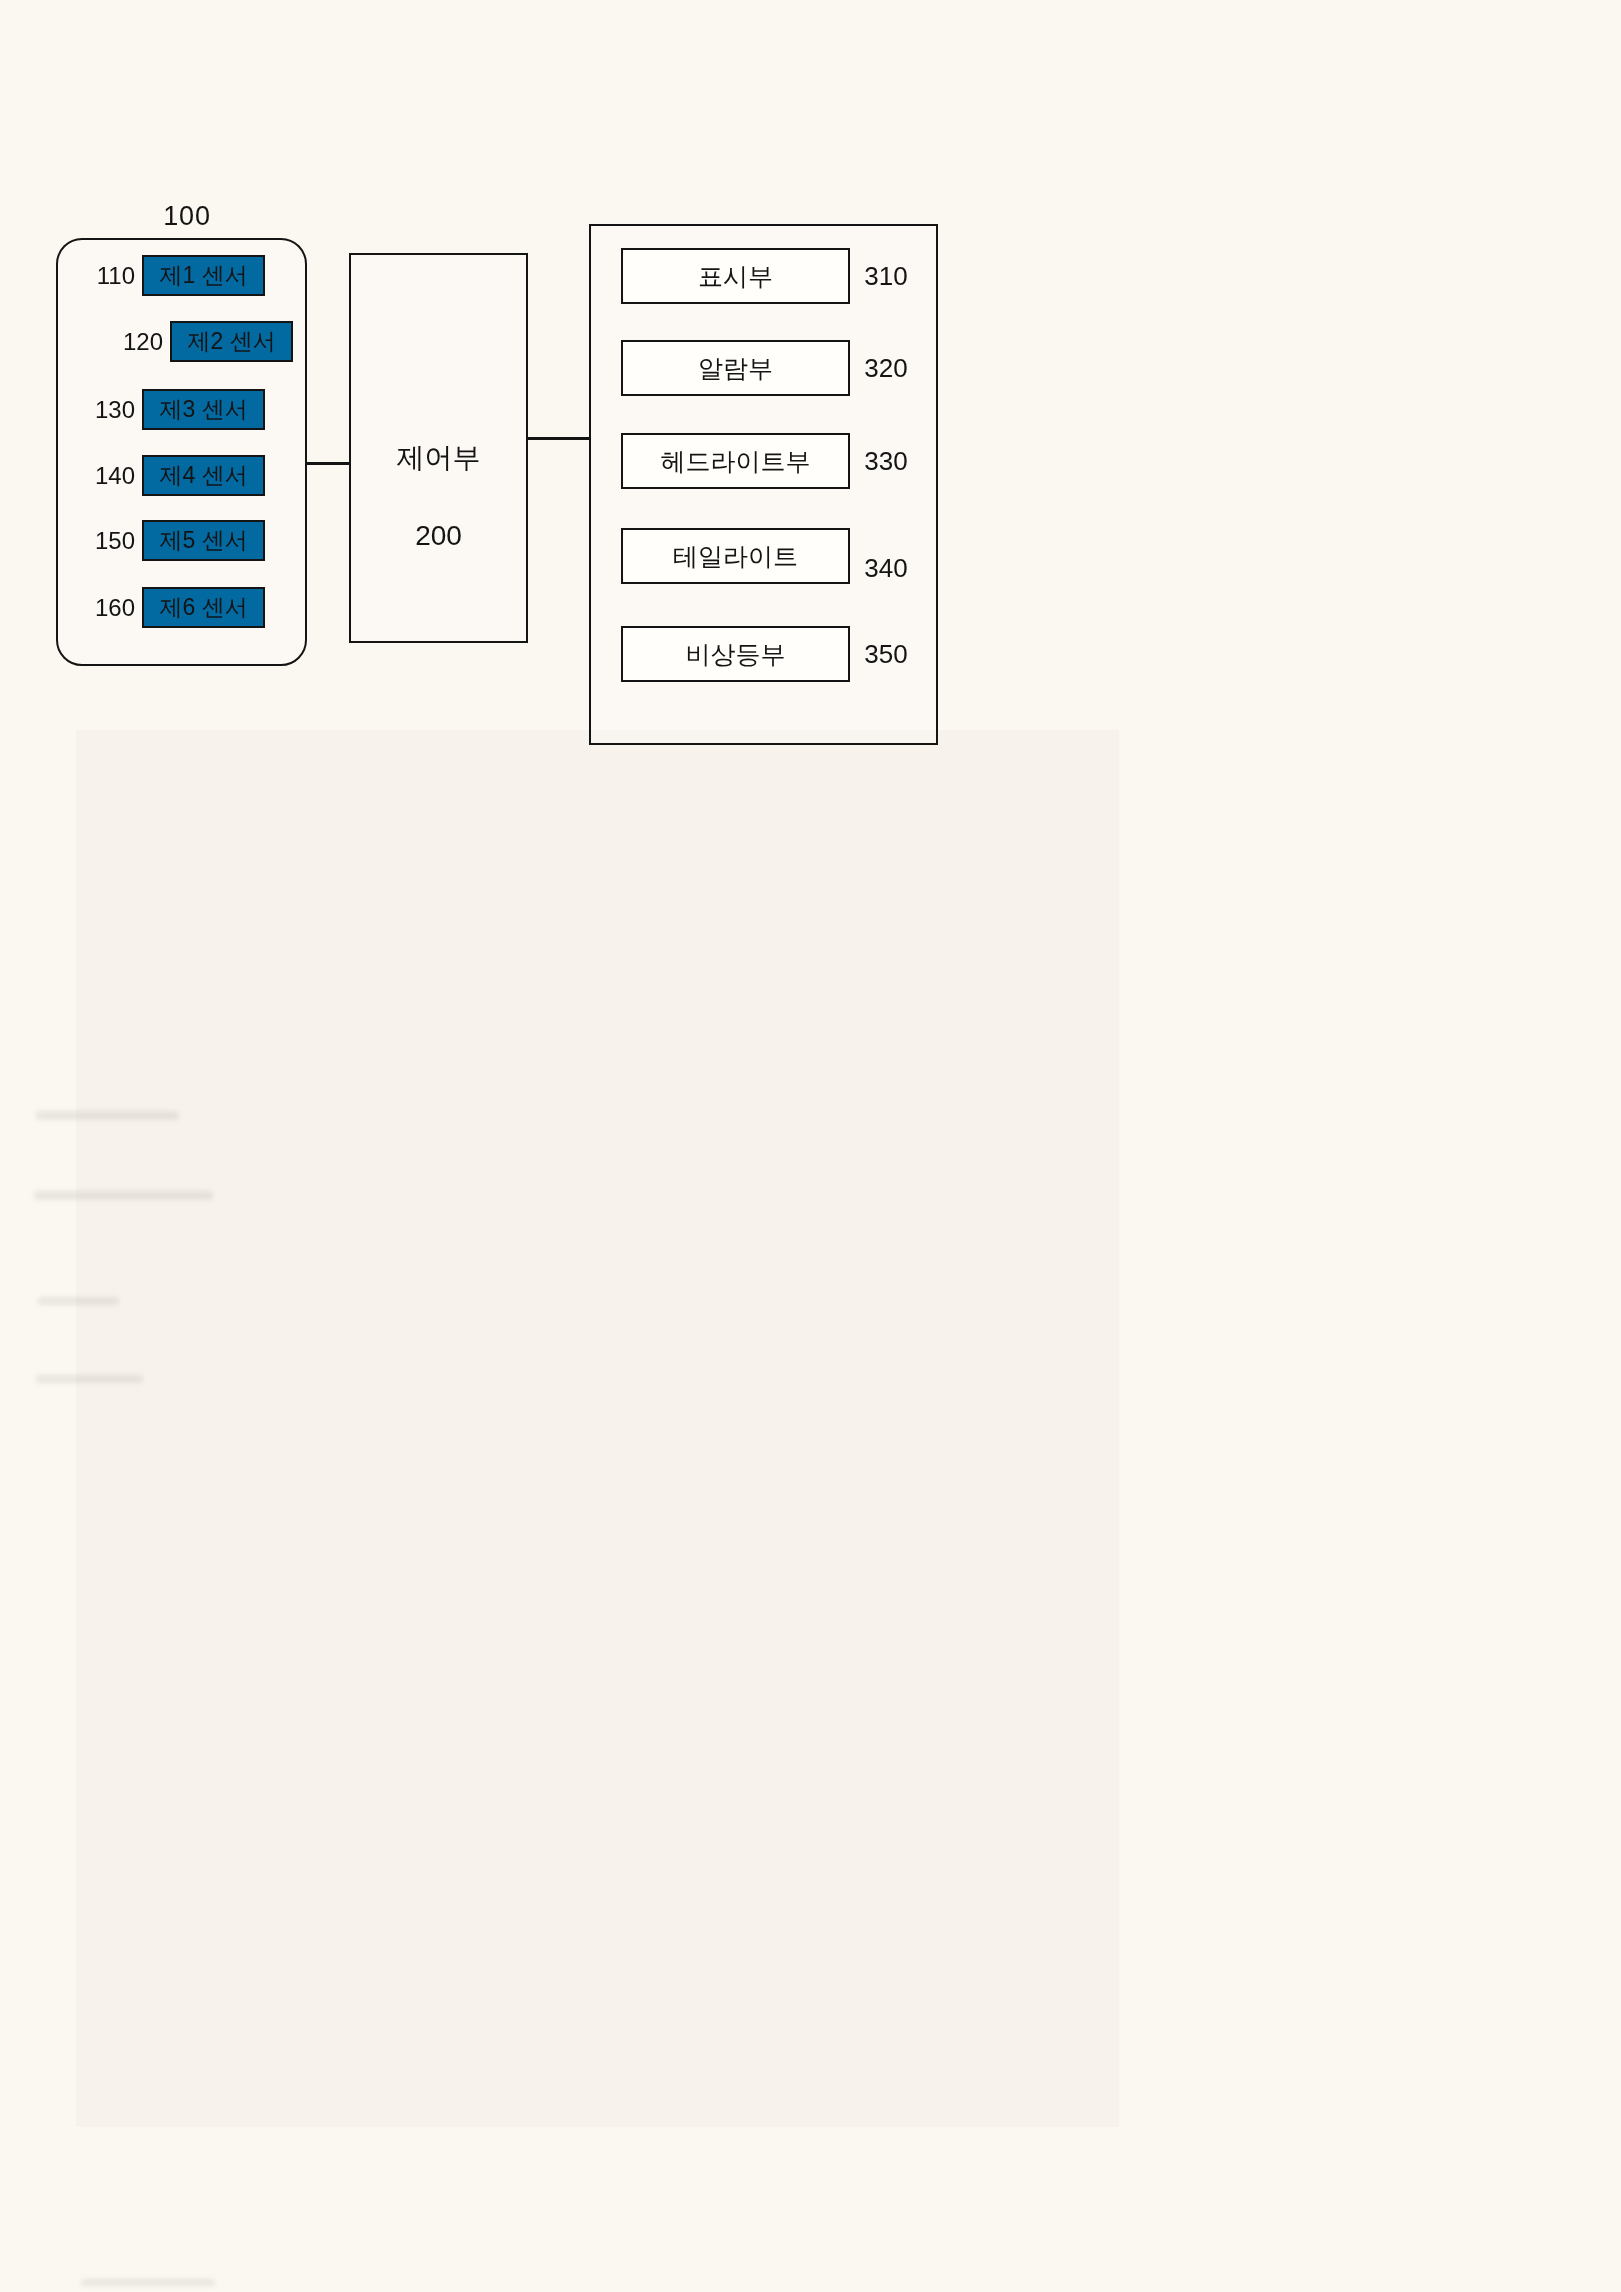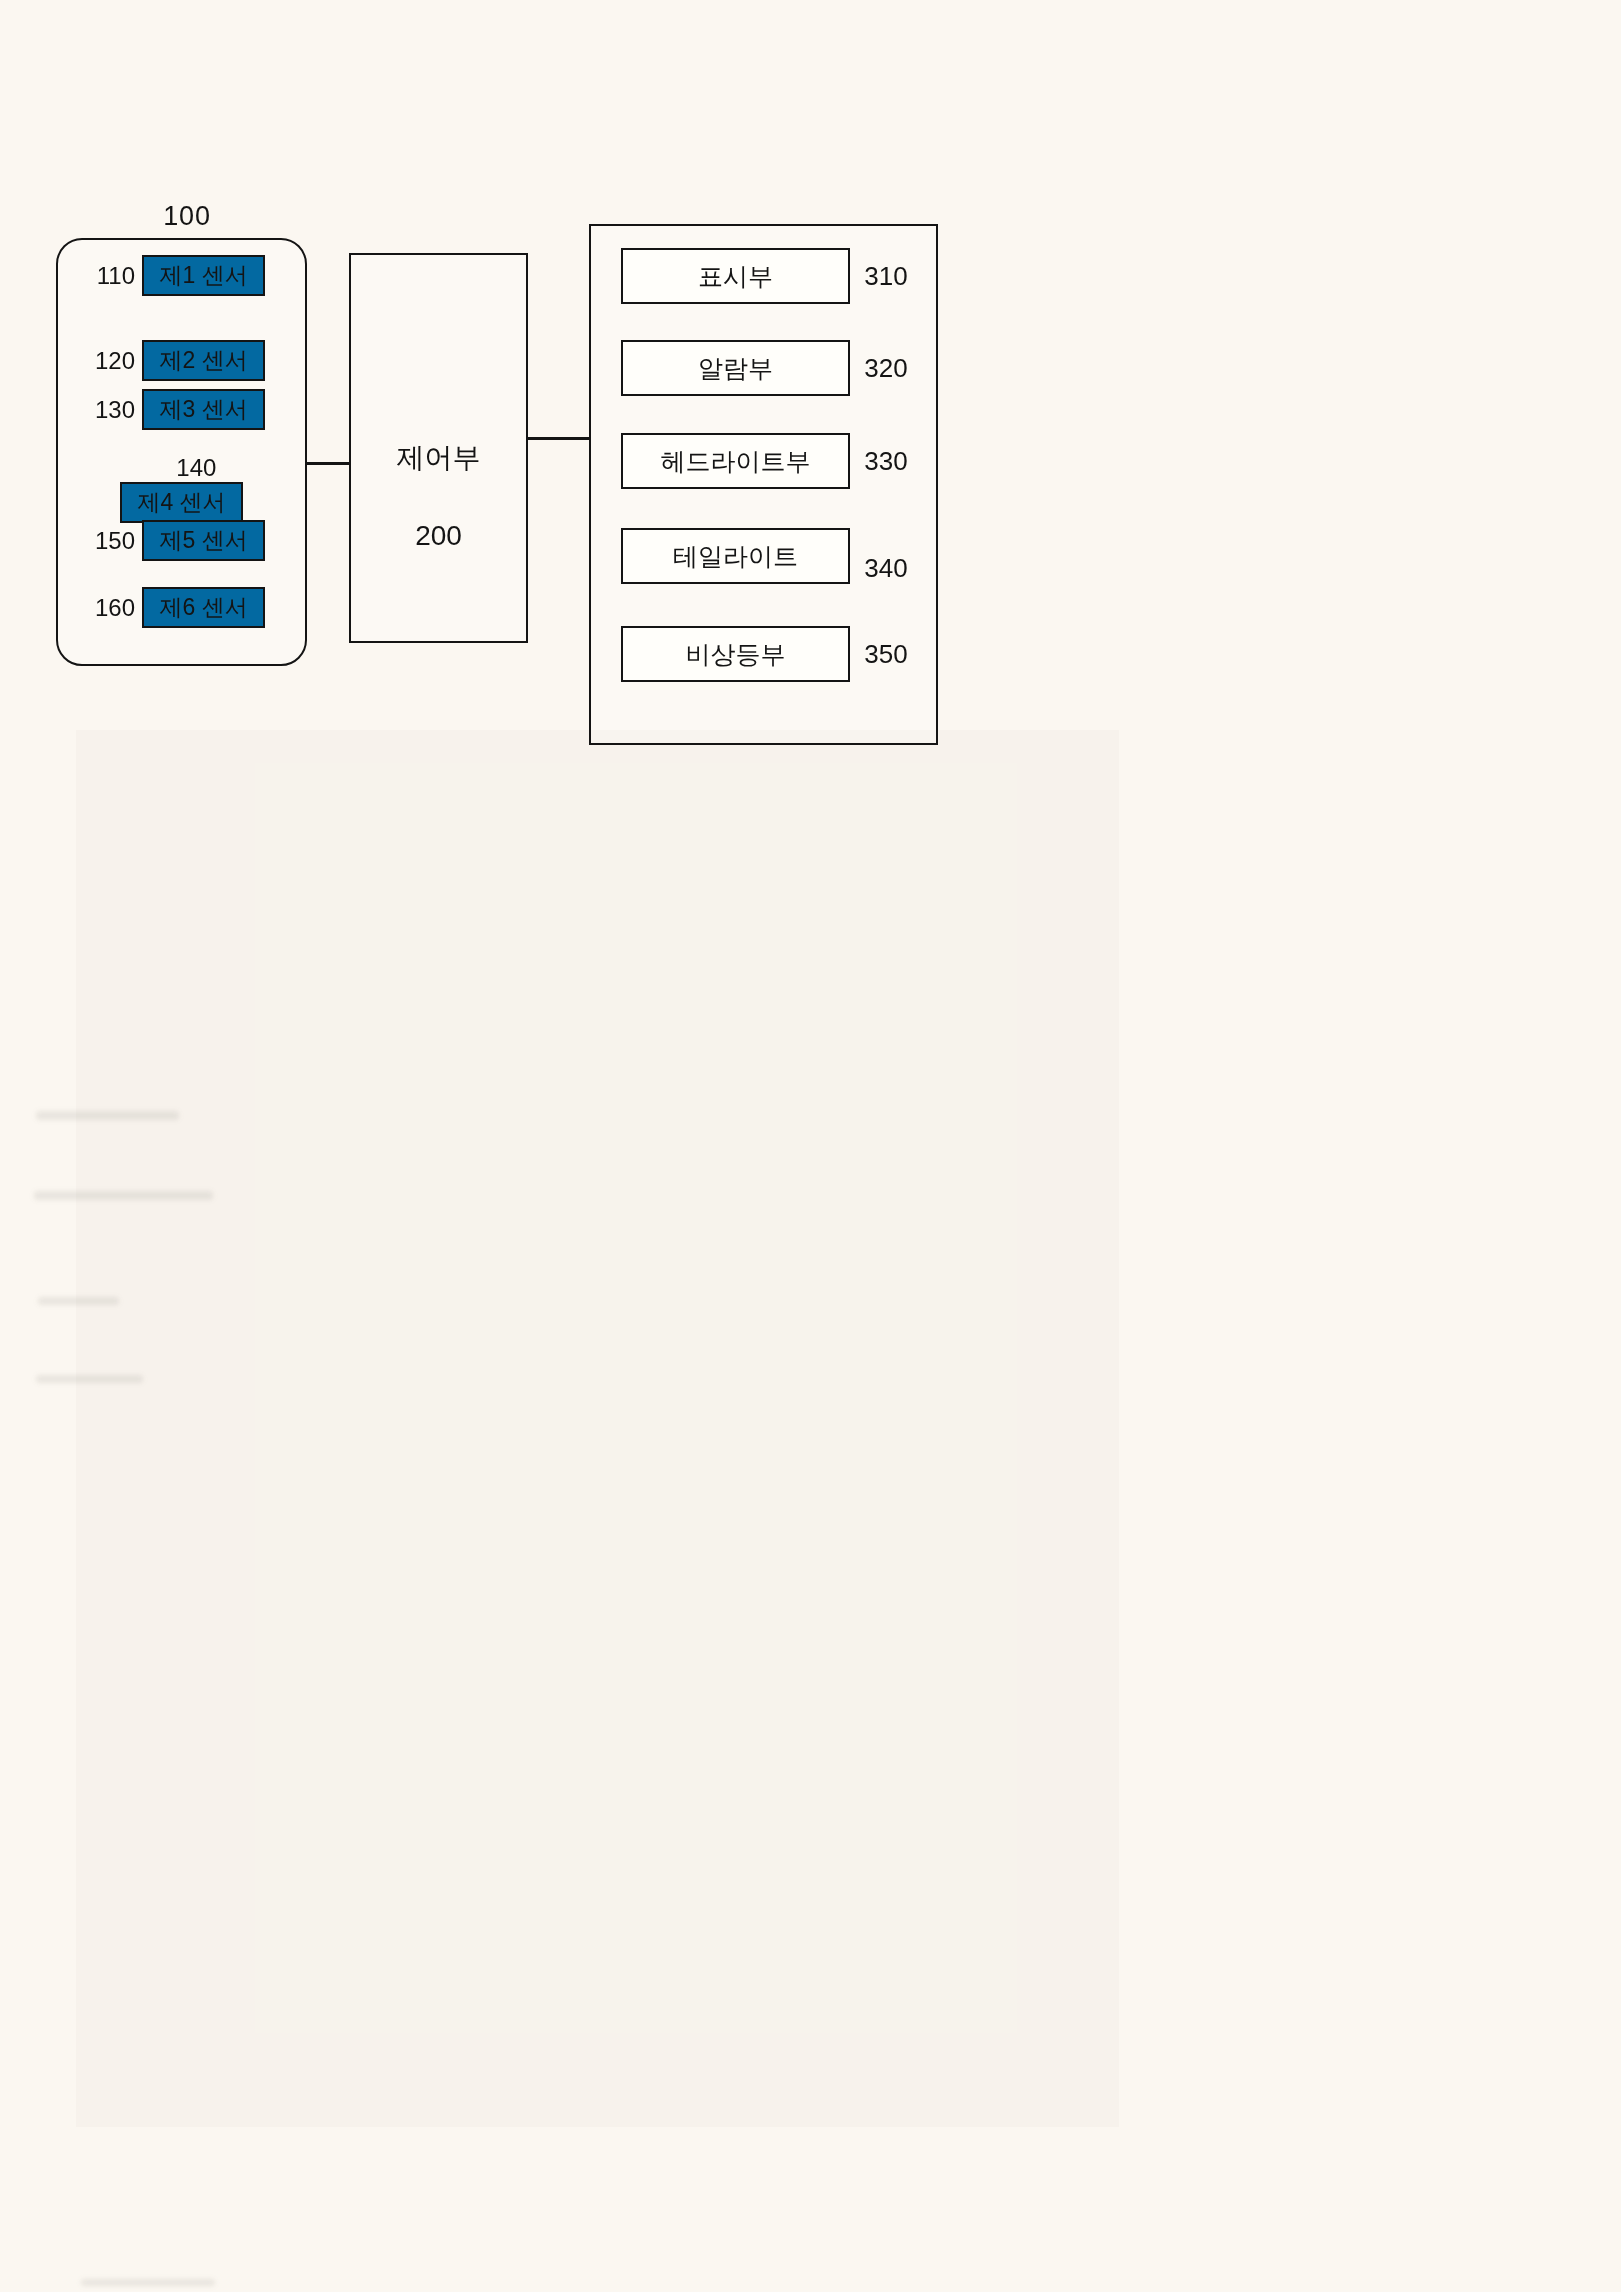--- a/index.html
+++ b/index.html
@@ -137,35 +137,35 @@
 
 <div class="group-box" style="left:56px; top:238px; width:251px; height:428px;border-radius:26px;">
 
   <div class="sensor-row" style="top:14.3px;">
     <span class="sensor-ref">110</span>
     <span class="sensor-box">
         <span>제1 센서</span>
       </span>
   </div>
 
-  <div class="sensor-row" style="top:99px;">
+  <div class="sensor-row" style="top:80px;margin-left:28px;">
     <span class="sensor-ref">120</span>
     <span class="sensor-box">
         <span>제2 센서</span>
       </span>
   </div>
 
   <div class="sensor-row" style="top:148px;">
     <span class="sensor-ref">130</span>
     <span class="sensor-box">
         <span>제3 센서</span>
       </span>
   </div>
 
-  <div class="sensor-row" style="top:214px;flex-direction:column;">
+  <div class="sensor-row" style="top:214px;">
     <span class="sensor-ref">140</span>
     <span class="sensor-box">
         <span>제4 센서</span>
       </span>
   </div>
 
   <div class="sensor-row" style="top:279px;">
     <span class="sensor-ref">150</span>
     <span class="sensor-box">
         <span>제5 센서</span>

